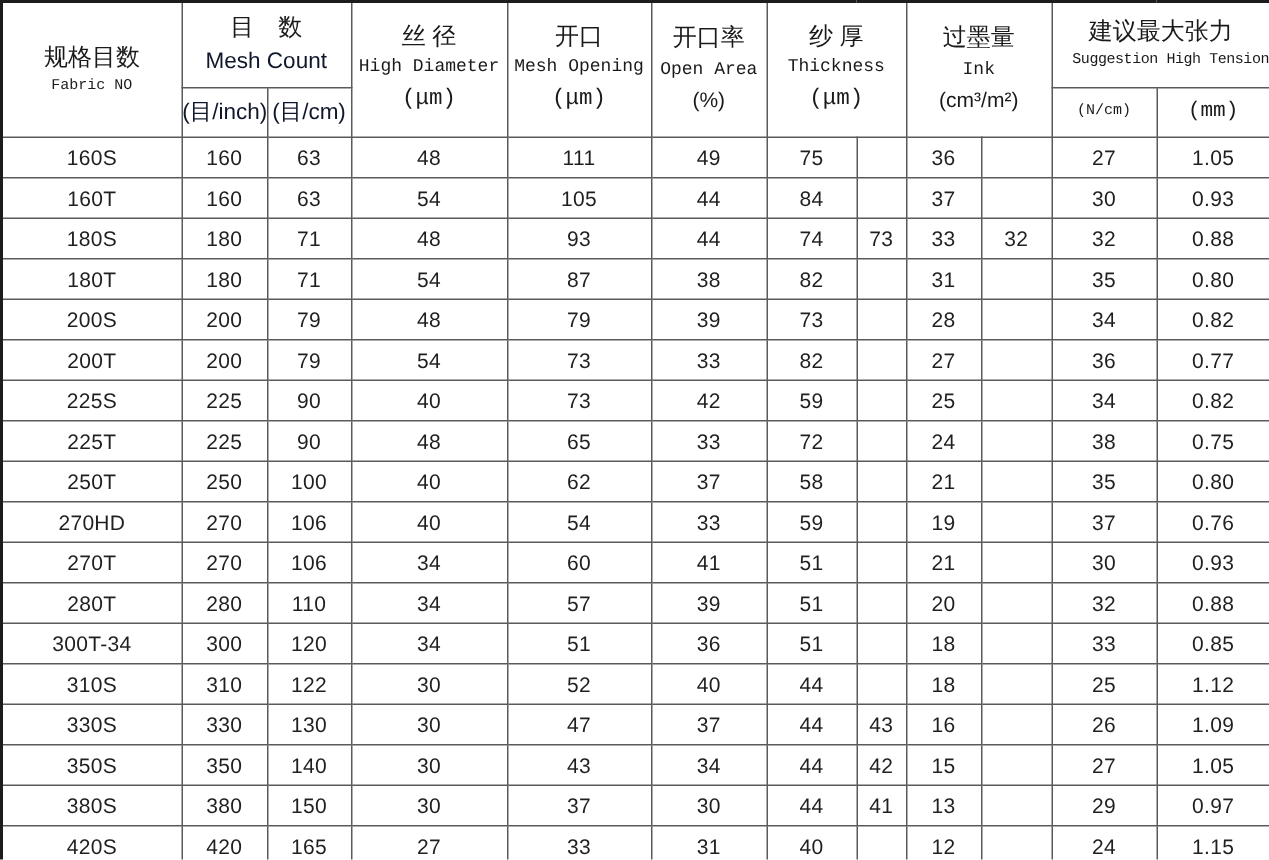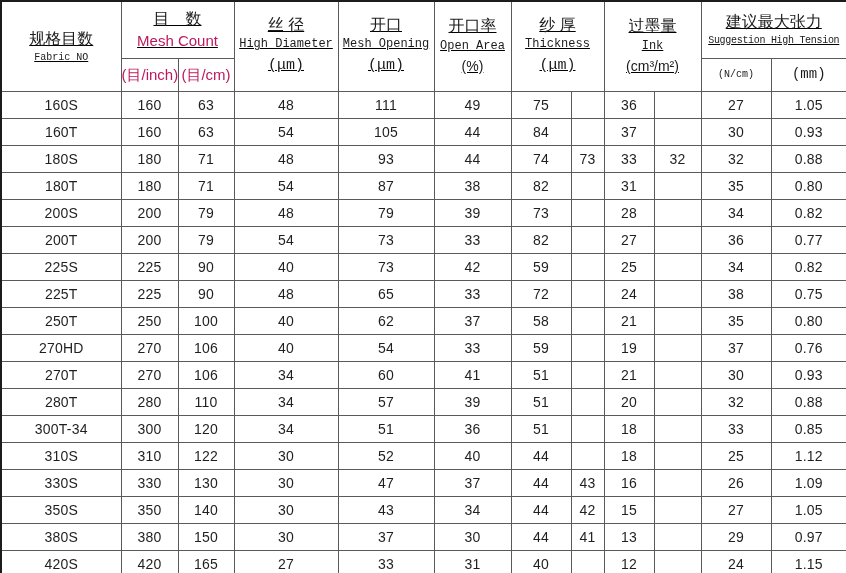--- a/index.html
+++ b/index.html
@@ -25,21 +25,21 @@
     border: 1px solid #5a5a5a;
     padding: 0;
     margin: 0;
     text-align: center;
     vertical-align: middle;
     overflow: hidden;
     background: #ffffff;
   }
   
   table.spec { border: 2px solid #1c1c1c; border-bottom-width: 3px; }
-  table.spec tr:first-child th { border-top-color: #1c1c1c; text-decoration: underline; }
+  table.spec tr:first-child th { border-top-color: #1c1c1c; }
   table.spec tr > *:first-child { border-left-color: #1c1c1c; }
   table.spec tr > *:last-child { border-right-color: #1c1c1c; }
   table.spec tbody tr:last-child td { border-bottom-color: #1c1c1c; }
 
   thead tr.h1 { height: 57px; }
   thead tr.h2 { height: 33px; }
   tbody td {
     height: 26px;
     font-family: "Liberation Sans", sans-serif;
     font-size: 14px;
@@ -61,26 +61,27 @@
     font-family: "Liberation Mono", "DejaVu Sans Mono", monospace;
     font-size: 12px;
     color: #1a1a1a;
     line-height: 1.5;
     white-space: nowrap;
   }
   .en-mono.small {
     font-size: 10px;
     line-height: 1.6;
     letter-spacing: -0.3px;
+    text-align: right;
   }
   .en-sans {
     display: block;
     font-family: "Liberation Sans", sans-serif;
     font-size: 15px;
-    color: #be185d;
+    color: #0f172a;
     line-height: 1.4;
     white-space: nowrap;
   }
   .unit-mono {
     display: block;
     font-family: "Liberation Mono", "DejaVu Sans Mono", monospace;
     font-size: 15px;
     color: #1a1a1a;
     line-height: 1.7;
     white-space: nowrap;

